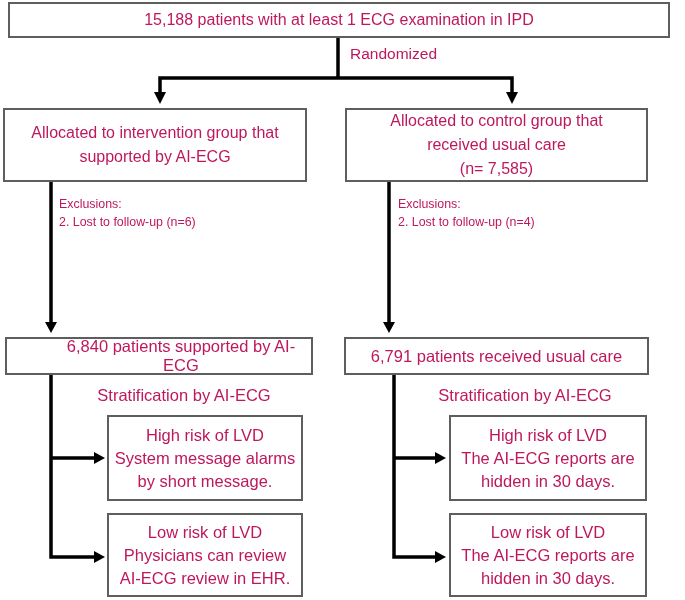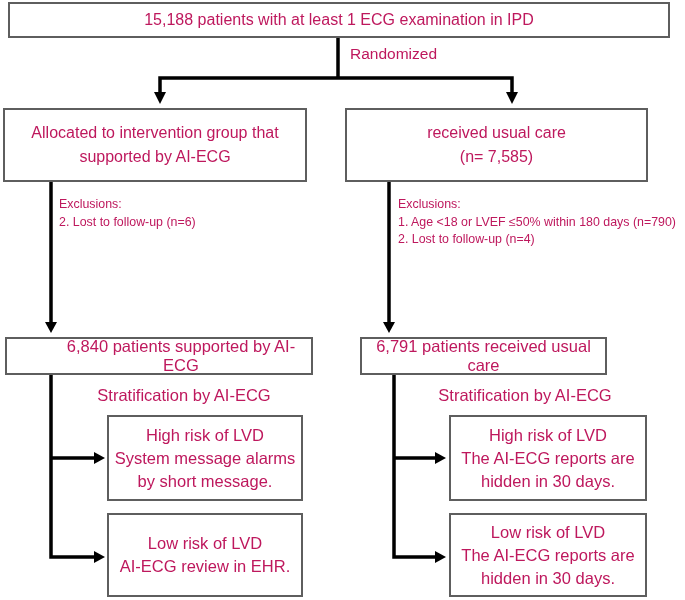--- a/index.html
+++ b/index.html
@@ -40,21 +40,21 @@
   .alloc-box {
     font-size: 16px;
     line-height: 24px;
   }
   .alloc-left  { left: 3px;   top: 108px; width: 304px; height: 74px; }
   .alloc-right { left: 345px; top: 108px; width: 303px; height: 74px; }
   .result-box {
     font-size: 16.5px;
   }
   .result-left  { left: 5px;   top: 337px; width: 308px; height: 38px; padding-left: 44px; }
-  .result-right { left: 360px; top: 337px; width: 247px; height: 38px; }
+  .result-right { left: 344px; top: 337px; width: 305px; height: 38px; }
   .risk-box {
     font-size: 16.5px;
     line-height: 23px;
   }
   .high-left  { left: 107px; top: 415px; width: 196px; height: 86px; }
   .low-left   { left: 107px; top: 513px; width: 196px; height: 84px; }
   .high-right { left: 449px; top: 415px; width: 198px; height: 86px; }
   .low-right  { left: 449px; top: 513px; width: 198px; height: 84px; }
   .float-label {
     position: absolute;
@@ -115,52 +115,53 @@
   </div>
 
   <div class="float-label randomized-label">Randomized</div>
 
   <div class="fbox alloc-box alloc-left">
     <span>Allocated to intervention group that</span>
     <span>supported by AI-ECG</span>
   </div>
 
   <div class="fbox alloc-box alloc-right">
+    <span>Allocated to control group that</span>
     <span>received usual care</span>
     <span>(n= 7,585)</span>
   </div>
 
   <div class="exclusions excl-left">
     <div>Exclusions:</div>
     <div>2. Lost to follow-up (n=6)</div>
   </div>
 
   <div class="exclusions excl-right">
     <div>Exclusions:</div>
-    <div>1. Age &lt;18 or LVEF ≤50% within 180 days (n=790)</div>
     <div>2. Lost to follow-up (n=4)</div>
   </div>
 
   <div class="fbox result-box result-left">
     <span>6,840 patients supported by AI-ECG</span>
   </div>
   <div class="fbox result-box result-right">
     <span>6,791 patients received usual care</span>
   </div>
 
   <div class="strat-label strat-left-label">Stratification by AI-ECG</div>
   <div class="strat-label strat-right-label">Stratification by AI-ECG</div>
 
   <div class="fbox risk-box high-left">
     <span>High risk of LVD</span>
     <span>System message alarms</span>
     <span>by short message.</span>
   </div>
   <div class="fbox risk-box low-left">
     <span>Low risk of LVD</span>
+    <span>Physicians can review</span>
     <span>AI-ECG review in EHR.</span>
   </div>
 
   <div class="fbox risk-box high-right">
     <span>High risk of LVD</span>
     <span>The AI-ECG reports are</span>
     <span>hidden in 30 days.</span>
   </div>
   <div class="fbox risk-box low-right">
     <span>Low risk of LVD</span>

